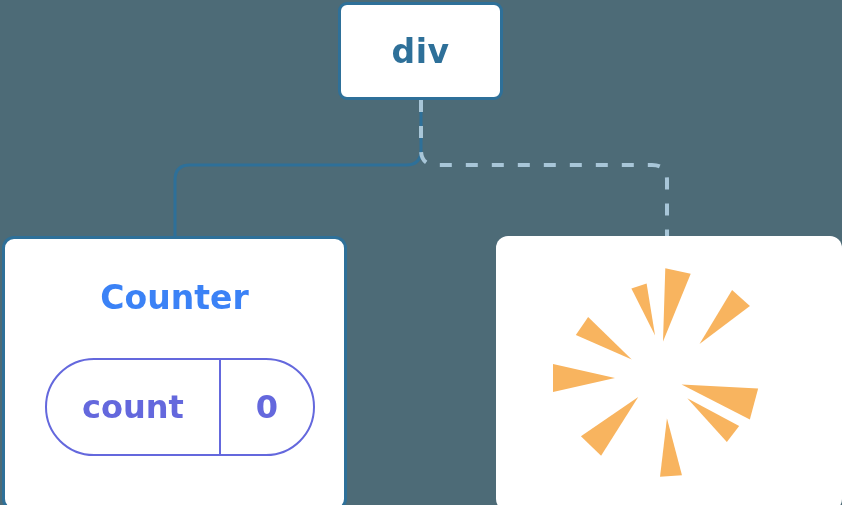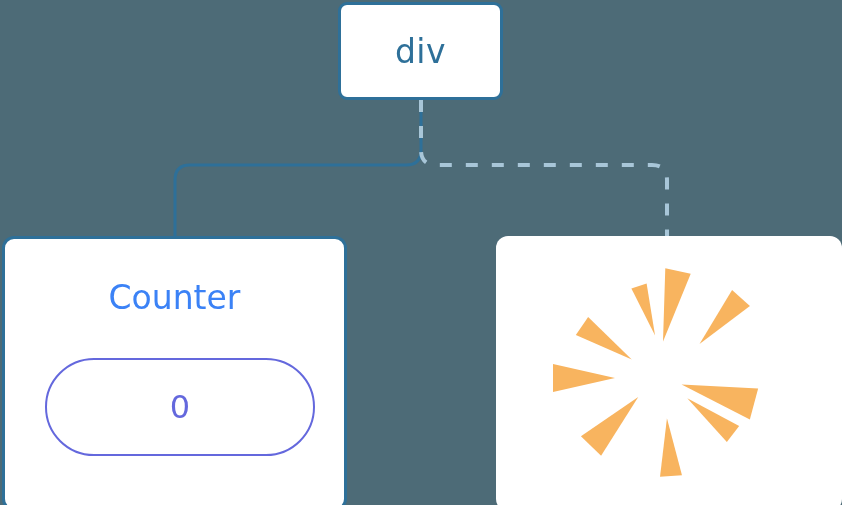--- a/index.html
+++ b/index.html
@@ -7,20 +7,21 @@
     padding: 0;
     background: #ffffff;
   }
   #canvas {
     position: relative;
     width: 842px;
     height: 505px;
     background: #4d6b77;
     overflow: hidden;
     font-family: "DejaVu Sans", sans-serif;
+    font-weight: bold;
   }
   #edges {
     position: absolute;
     left: 0; top: 0;
     width: 842px;
     height: 505px;
   }
 
   
   .node {
@@ -125,20 +126,21 @@
   </svg>
 
   <div class="node" id="node-div">
     <span class="node-title">div</span>
   </div>
 
   <div class="node" id="node-counter">
     <span class="node-title">Counter</span>
 
     <div class="state-pill">
+      <div class="state-key">count</div>
       <div class="state-val">0</div>
     </div>
   </div>
 
   <div class="node" id="node-sparkle">
     <svg id="sparkle-svg" viewBox="0 0 346 275" xmlns="http://www.w3.org/2000/svg">
         <polygon points="194.71591880953946,37.702851980630875 169.28408119046054,32.297148019369125 167.0303582611213,105.426627252834" fill="#f8b45f" stroke-linejoin="round"></polygon>
         <polygon points="150.60845213036123,47.52786404500042 135.39154786963877,52.47213595499958 159.06888370749726,99.45493884734799" fill="#f8b45f" stroke-linejoin="round"></polygon>
         <polygon points="253.91773790572873,70.0295672763063 236.08226209427127,53.970432723693705 203.5139024057508,108.07497917959844" fill="#f8b45f" stroke-linejoin="round"></polygon>
         <polygon points="92.15112193817822,80.88058670189454 79.84887806182178,99.11941329810546 135.74225435330249,123.55157420824482" fill="#f8b45f" stroke-linejoin="round"></polygon>

